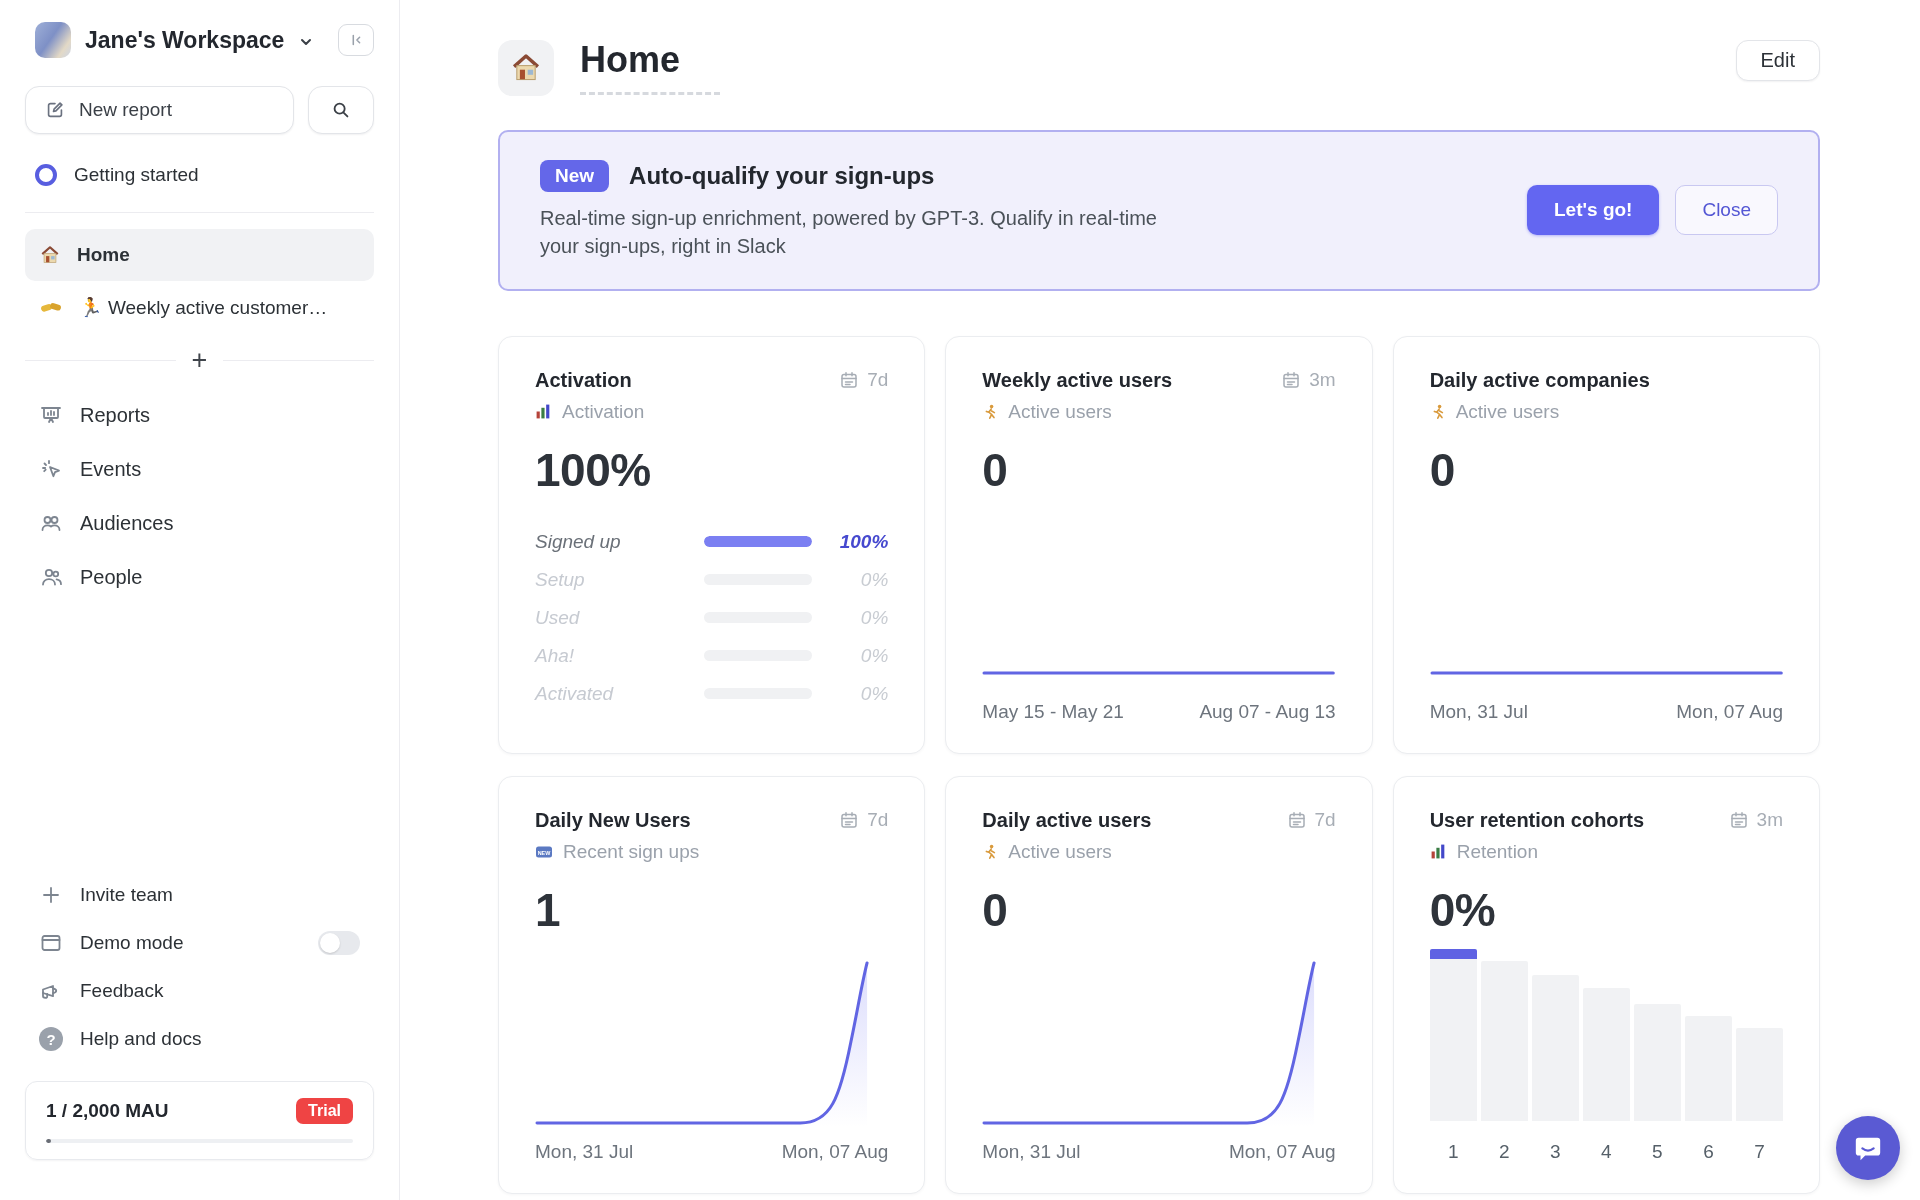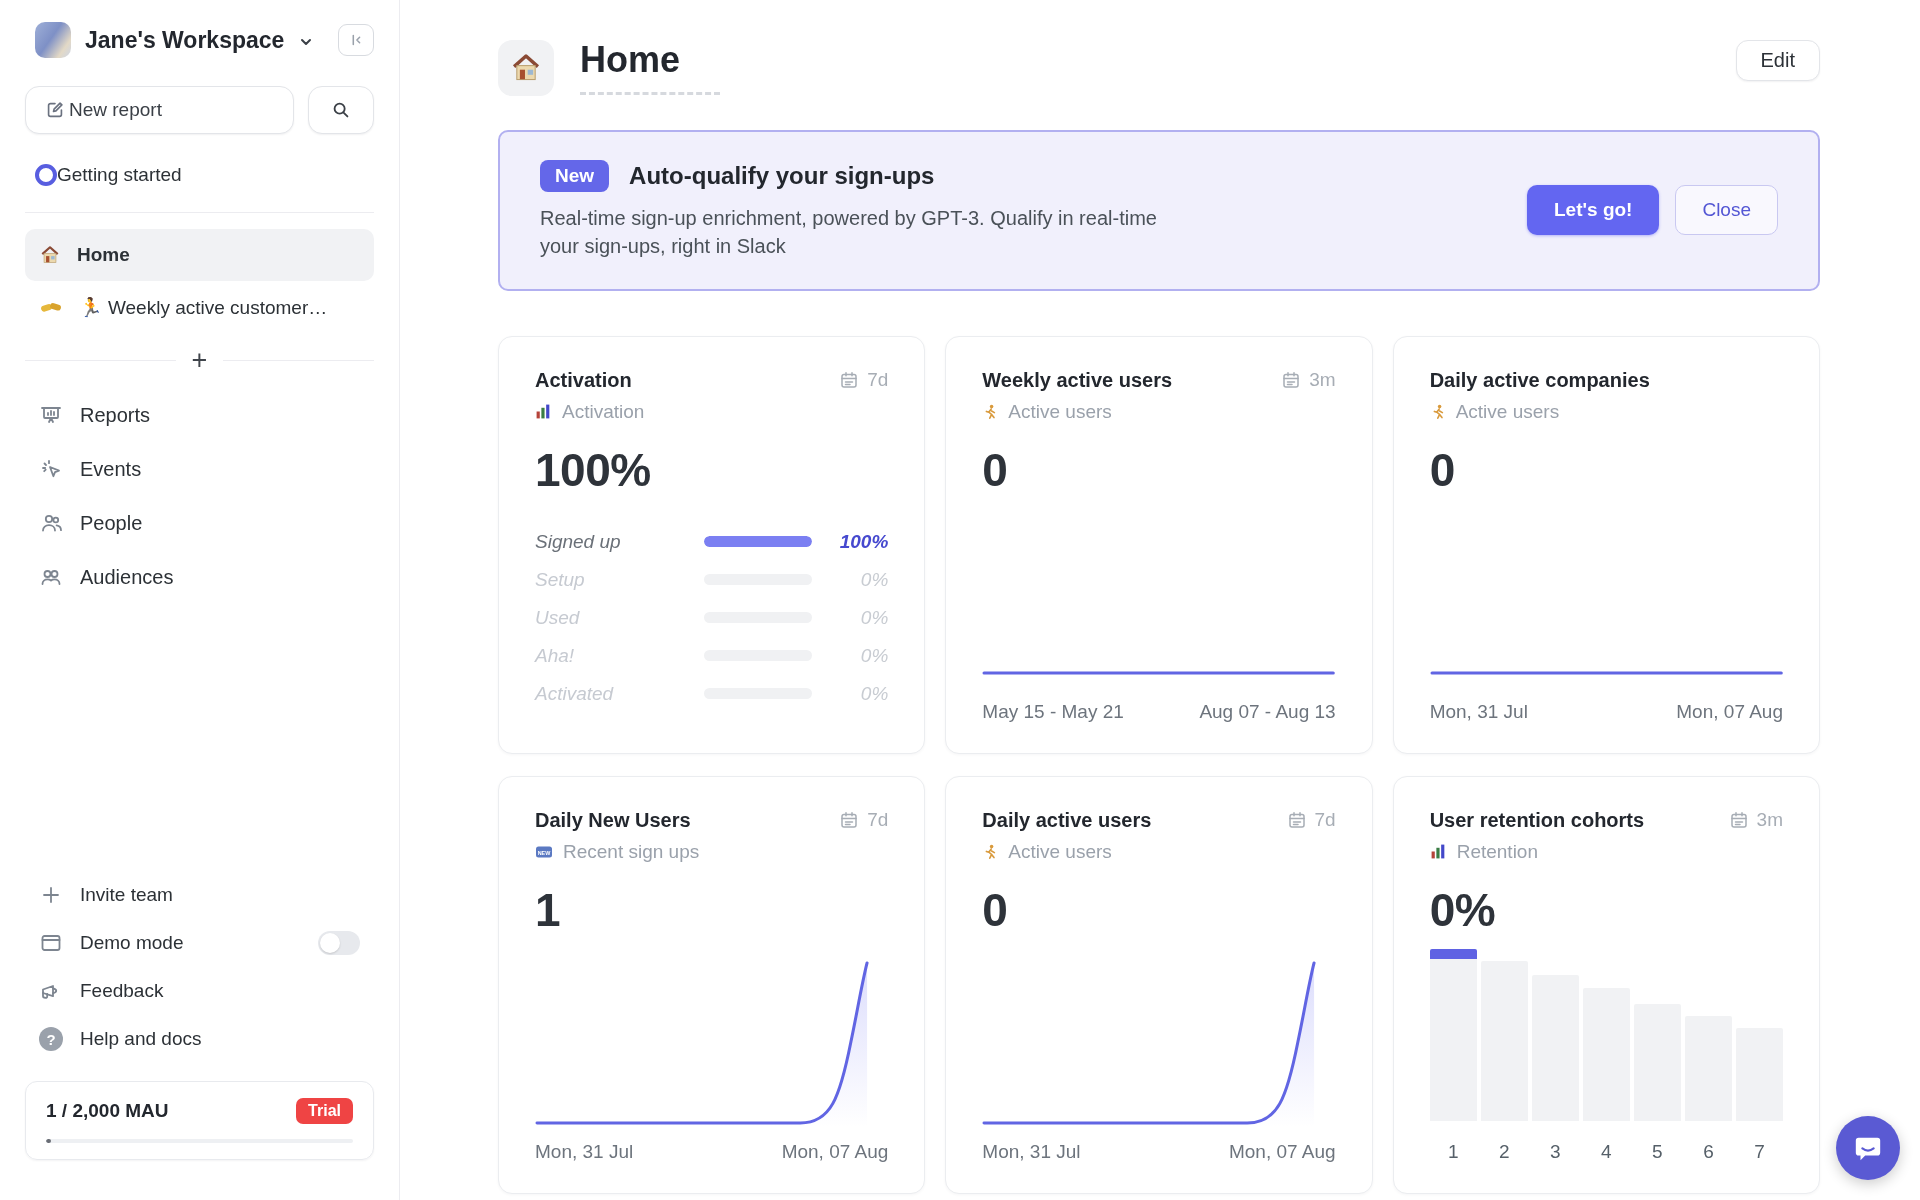--- a/index.html
+++ b/index.html
@@ -12,25 +12,25 @@
     display:flex; flex-direction:column; padding:22px 25px 40px; background:#fff; }
   .ws-header { display:flex; align-items:center; gap:14px;padding-left:10px; }
   .ws-avatar { width:36px; height:36px; border-radius:10px;
     background:linear-gradient(125deg,#9fb0d8 0%,#7e90c6 45%,#e3d9c6 78%,#cdd6e8 100%); }
   .ws-name { font-size:23px; font-weight:700; color:#23272e; }
   .ws-chevron { margin-top:3px; }
   .collapse-btn { margin-left:auto; width:36px; height:32px; border:1px solid #d8dbe0; border-radius:9px;
     background:#fff; display:flex; align-items:center; justify-content:center; cursor:pointer; }
   .actions { display:flex; gap:14px; margin-top:28px; }
   .new-report-btn { flex:1; height:48px; border:1px solid #e3e5e9; border-radius:14px; background:#fff;
-    display:flex; align-items:center; gap:3px; padding:0 18px; font-size:19px; color:#3a3f46;
+    display:flex; align-items:center; gap:13px; padding:0 18px; font-size:19px; color:#3a3f46;
     box-shadow:0 1px 2px rgba(16,24,40,.06); cursor:pointer; }
   .search-btn { width:66px; height:48px; border:1px solid #e3e5e9; border-radius:14px; background:#fff;
     display:flex; align-items:center; justify-content:center; box-shadow:0 1px 2px rgba(16,24,40,.06); cursor:pointer; }
-  .getting-started { display:flex; align-items:center; gap:0; margin-top:30px; padding:0 10px; cursor:pointer; }
+  .getting-started { display:flex; align-items:center; gap:17px; margin-top:30px; padding:0 10px; cursor:pointer; }
   .gs-ring { width:22px; height:22px; border:4px solid #585ee0; border-radius:50%; }
   .gs-label { font-size:19px; color:#2c3136; }
   .sb-divider { height:1px; background:#ececf0; margin:26px 0 16px; }
   .nav-item { height:52px; border-radius:10px; display:flex; align-items:center; gap:16px;
     padding:0 14px; font-size:19px; color:#2c3136; cursor:pointer; }
   .nav-item.active { background:#f1f2f4; font-weight:600; }
   .nav-item .lbl { white-space:nowrap; overflow:hidden; text-overflow:ellipsis; }
   .plus-divider { display:flex; align-items:center; gap:16px; margin:14px 0; cursor:pointer; }
   .plus-divider .line { flex:1; height:1px; background:#ececf0; }
   .plus-divider .plus { font-size:27px; font-weight:300; color:#3f444b; line-height:1; }
@@ -190,34 +190,34 @@
     </div>
     <div class="menu-item">
       <svg width="24" height="24" viewBox="0 0 24 24" class="icon-stroke">
           <path d="M11 10l9 3.6-4 1.6-1.6 4z"></path>
           <path d="M5.5 6.5L7 8M10 4v2.2M4 11h2.2M5.2 14.2l1.5-1.5"></path>
         </svg>
       <span>Events</span>
     </div>
     <div class="menu-item">
       <svg width="24" height="24" viewBox="0 0 24 24" class="icon-stroke">
+          <circle cx="8.5" cy="9" r="3"></circle>
+          <circle cx="15.5" cy="9" r="3"></circle>
+          <path d="M3.5 19c0-2.8 2.2-4.6 5-4.6 1.4 0 2.6.4 3.5 1.2.9-.8 2.1-1.2 3.5-1.2 2.8 0 5 1.8 5 4.6"></path>
+        </svg>
+      <span>Audiences</span>
+    </div>
+    <div class="menu-item">
+      <svg width="24" height="24" viewBox="0 0 24 24" class="icon-stroke">
           <circle cx="10" cy="8" r="3.2"></circle>
           <path d="M4 19.5c0-3.2 2.6-5.3 6-5.3s6 2.1 6 5.3"></path>
           <circle cx="16.8" cy="9" r="2.4"></circle>
           <path d="M17.6 14.4c2.6.4 4.4 2.2 4.4 4.8"></path>
         </svg>
       <span>People</span>
-    </div>
-    <div class="menu-item">
-      <svg width="24" height="24" viewBox="0 0 24 24" class="icon-stroke">
-          <circle cx="8.5" cy="9" r="3"></circle>
-          <circle cx="15.5" cy="9" r="3"></circle>
-          <path d="M3.5 19c0-2.8 2.2-4.6 5-4.6 1.4 0 2.6.4 3.5 1.2.9-.8 2.1-1.2 3.5-1.2 2.8 0 5 1.8 5 4.6"></path>
-        </svg>
-      <span>Audiences</span>
     </div>
 
     <div class="sb-footer">
       <div class="footer-item">
         <svg width="24" height="24" viewBox="0 0 24 24" class="icon-stroke">
             <path d="M12 5v14M5 12h14"></path>
           </svg>
         <span>Invite team</span>
       </div>
       <div class="footer-item">

